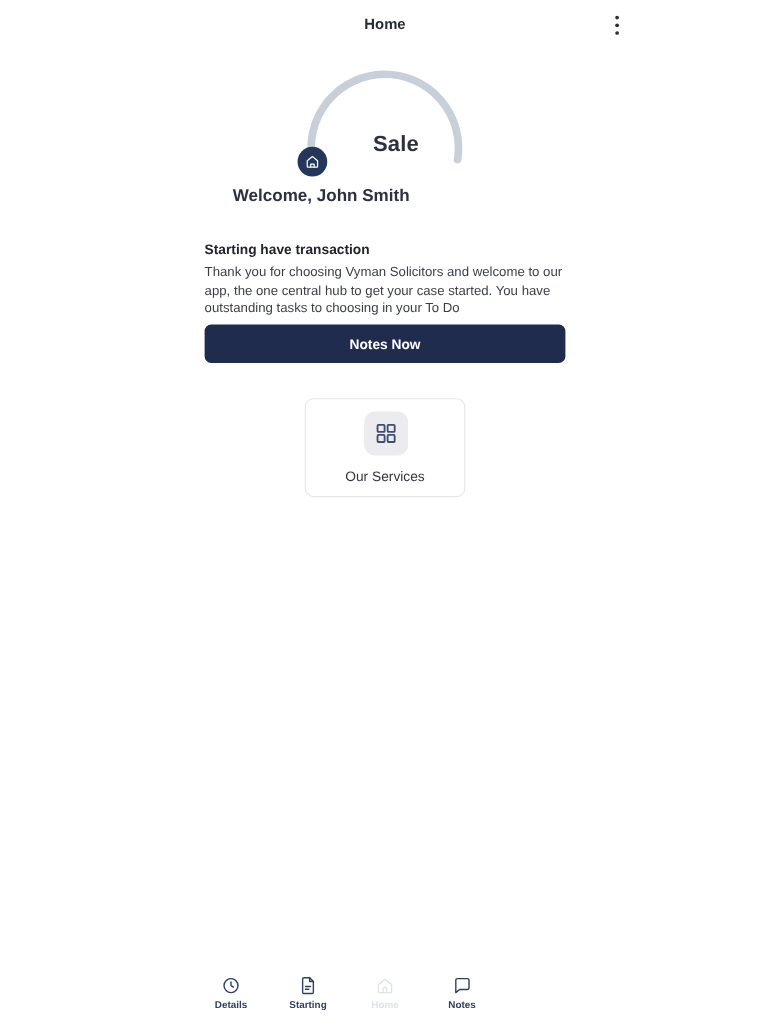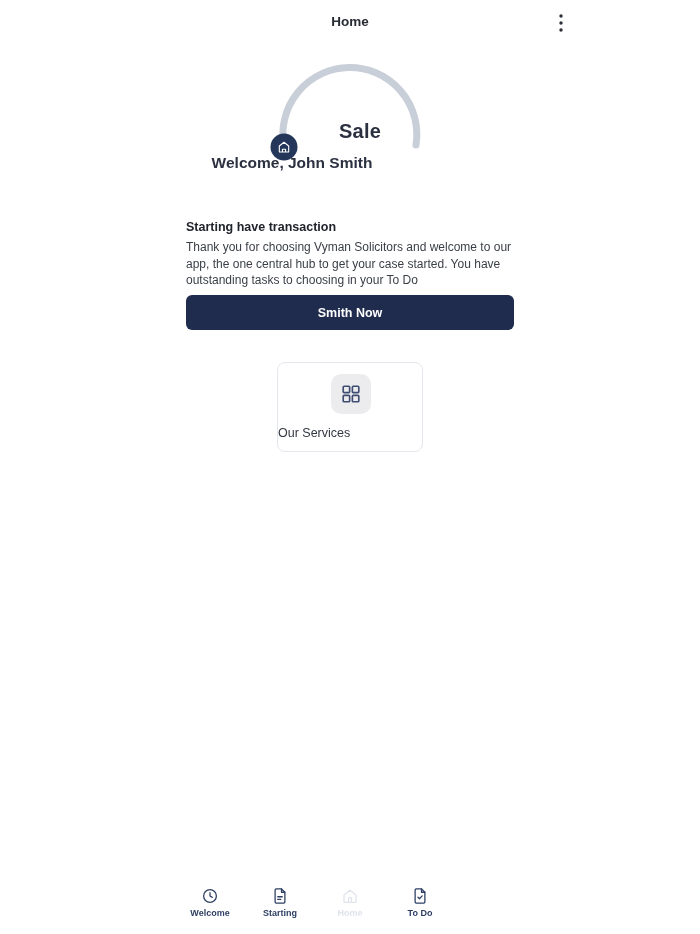--- a/index.html
+++ b/index.html
@@ -19,21 +19,21 @@
     background:none; border:none; display:flex; align-items:center; justify-content:center;
     cursor:pointer; color:#2b2f38;
   }
   
   .gauge-svg { position:absolute; left:265px; top:58px; }
   .gauge-label {
     position:absolute; top:120px; left:16px; width:688px; text-align:center;
     font-size:20px; font-weight:700; color:#2b3140; letter-spacing:0.2px;
   }
   .welcome {
-    position:absolute; top:154px; left:0; width:584px; text-align:center;
+    position:absolute; top:170px; left:0; width:584px; text-align:center;
     font-size:15.5px; font-weight:700; color:#2b3140;
   }
   
   .intro { position:absolute; left:186px; top:220px; width:330px; }
   .intro-heading { font-size:12.5px; font-weight:700; color:#20242c; margin-bottom:5px; }
   .intro-body { font-size:12px; line-height:16.5px; color:#3a3f47; }
   
   .action-btn {
     position:absolute; left:186px; top:295px; width:328px; height:35px;
     background:#1f2c4e; border:none; border-radius:6px; cursor:pointer;
@@ -44,21 +44,21 @@
   .services-card {
     position:absolute; left:277px; top:362px; width:146px; height:90px;
     background:#ffffff; border:1px solid #e4e7ec; border-radius:8px; cursor:pointer;
   }
   .services-tile {
     position:absolute; left:53px; top:11px; width:40px; height:40px;
     background:#ececef; border-radius:10px;
     display:flex; align-items:center; justify-content:center; color:#3d4c70;
   }
   .services-label {
-    position:absolute; left:0; top:63px; width:100%; 
+    position:absolute; left:0; top:63px; width:100%; text-align:center;
     font-size:12.5px; color:#323741;
   }
   
   .bottom-nav {
     position:absolute; left:175px; top:886px; width:350px; height:46px;
     display:flex;
   }
   .nav-item {
     width:70px; display:flex; flex-direction:column; align-items:center;
     color:#2e3f63; cursor:pointer;
@@ -92,21 +92,21 @@
   </svg>
   <div class="gauge-label">Sale</div>
 
   <div class="welcome">Welcome, John Smith</div>
 
   <div class="intro">
     <div class="intro-heading">Starting have transaction</div>
     <div class="intro-body">Thank you for choosing Vyman Solicitors and welcome to our app, the one central hub to get your case started. You have outstanding tasks to choosing in your To Do</div>
   </div>
 
-  <button class="action-btn">Smith Now</button>
+  <button class="action-btn">Notes Now</button>
 
   <div class="services-card">
     <div class="services-tile">
       <svg width="22" height="22" viewBox="0 0 24 24">
         <rect x="3.5" y="3.5" width="7" height="7" rx="1" fill="none" stroke="currentColor" stroke-width="1.8"></rect>
         <rect x="13.5" y="3.5" width="7" height="7" rx="1" fill="none" stroke="currentColor" stroke-width="1.8"></rect>
         <rect x="3.5" y="13.5" width="7" height="7" rx="1" fill="none" stroke="currentColor" stroke-width="1.8"></rect>
         <rect x="13.5" y="13.5" width="7" height="7" rx="1" fill="none" stroke="currentColor" stroke-width="1.8"></rect>
       </svg>
     </div>
@@ -115,21 +115,21 @@
 
   <div class="bottom-nav">
 
     <div class="nav-item">
       <span class="nav-icon">
         <svg width="18" height="18" viewBox="0 0 24 24" fill="none" stroke="currentColor" stroke-width="1.7" stroke-linecap="round" stroke-linejoin="round">
           <circle cx="12" cy="12" r="8.5"></circle>
           <path d="M12 7.5 V12 L15 13.8"></path>
         </svg>
       </span>
-      <span class="nav-label">Welcome</span>
+      <span class="nav-label">Details</span>
     </div>
 
     <div class="nav-item">
       <span class="nav-icon">
         <svg width="18" height="18" viewBox="0 0 24 24" fill="none" stroke="currentColor" stroke-width="1.7" stroke-linecap="round" stroke-linejoin="round">
           <path d="M14 2.5 H7 a1.5 1.5 0 0 0 -1.5 1.5 v16 a1.5 1.5 0 0 0 1.5 1.5 h10 a1.5 1.5 0 0 0 1.5 -1.5 V7 Z"></path>
           <path d="M14 2.5 V7 h4.5"></path>
           <path d="M9 13 h6"></path>
           <path d="M9 16.5 h4"></path>
         </svg>
@@ -140,26 +140,24 @@
     <div class="nav-item disabled">
       <span class="nav-icon">
         <svg width="18" height="18" viewBox="0 0 24 24" fill="none" stroke="currentColor" stroke-width="1.7" stroke-linecap="round" stroke-linejoin="round">
           <path d="M4 10.8 L12 4.3 L20 10.8 V19.5 a1 1 0 0 1 -1 1 H5 a1 1 0 0 1 -1 -1 Z"></path>
           <path d="M10 20.5 v-4.5 a2 2 0 0 1 4 0 v4.5"></path>
         </svg>
       </span>
       <span class="nav-label">Home</span>
     </div>
 
-
     <div class="nav-item">
       <span class="nav-icon">
         <svg width="18" height="18" viewBox="0 0 24 24" fill="none" stroke="currentColor" stroke-width="1.7" stroke-linecap="round" stroke-linejoin="round">
-          <path d="M14 2.5 H7 a1.5 1.5 0 0 0 -1.5 1.5 v16 a1.5 1.5 0 0 0 1.5 1.5 h10 a1.5 1.5 0 0 0 1.5 -1.5 V7 Z"></path>
-          <path d="M14 2.5 V7 h4.5"></path>
-          <path d="M9.3 13.6 l2 2 l3.6 -3.8"></path>
+          <path d="M20.5 15 a1.8 1.8 0 0 1 -1.8 1.8 H9.2 L4.5 20.5 V5.3 a1.8 1.8 0 0 1 1.8 -1.8 h12.4 a1.8 1.8 0 0 1 1.8 1.8 Z"></path>
         </svg>
       </span>
-      <span class="nav-label">To Do</span>
+      <span class="nav-label">Notes</span>
     </div>
+
 
   </div>
 </div>
 
 </body></html>

